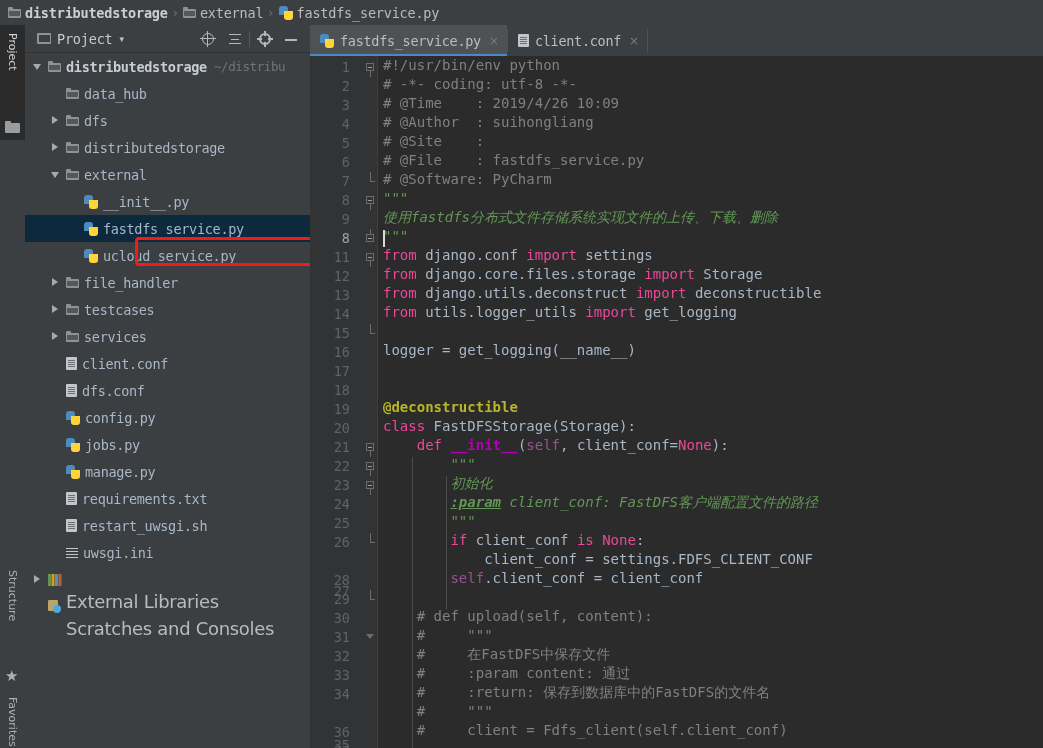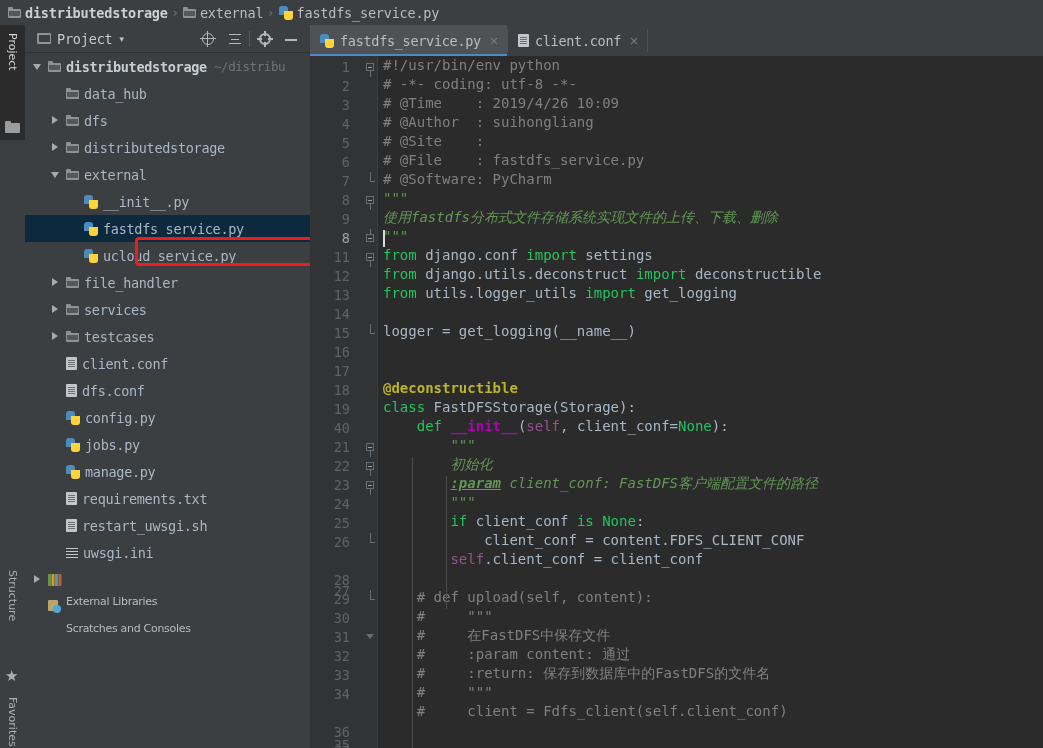--- a/index.html
+++ b/index.html
@@ -262,21 +262,21 @@
     font-family: "DejaVu Sans Mono", monospace;
     font-size: 13.5px; color: #a9b7c6;
     margin-left: 5px; letter-spacing: -0.3px;
   }
   .tlabel.bold { font-weight: bold; color: #c6cdd3; }
   .tpath {
     font-family: "DejaVu Sans Mono", monospace;
     font-size: 12.5px; color: #6f7376; margin-left: 7px;
     letter-spacing: -0.4px;
   }
-  .tlabel.lib { font-family: "DejaVu Sans", sans-serif; font-size:11px; color:#b6bcc1;margin-top:43px; }
+  .tlabel.lib { font-family: "DejaVu Sans", sans-serif; font-size:18px; color:#b6bcc1;margin-top:43px; }
   #redbox {
     position: absolute;
     left: 110px; top: 212px;
     width: 196px; height: 29px;
     border: 3px solid #f01c1c;
     border-radius: 4px;
     box-sizing: border-box;
     pointer-events: none;
   }
 
@@ -382,21 +382,21 @@
   .cline {
     position: relative; height: 19px; line-height: 19px;
     font-family: "DejaVu Sans Mono", monospace;
     font-size: 14px; white-space: pre;
     color: #a9b7c6; padding-left: 5px;
     letter-spacing: 0px;
   }
   .c-comment { color: #808080; }
   .c-doc     { color: #629755; font-style: italic; }
   .c-doc-b   { color: #629755; font-style: italic; font-weight: bold; text-decoration: underline; }
-  .c-kw      { color: #22c55e; }
+  .c-kw      { color: #ec4899; }
   .c-self    { color: #94558d; }
   .c-dec     { color: #bbb529; font-weight: bold; }
   .c-name    { color: #b200b2; font-weight: bold; }
   #caret {
     position: absolute; left: 73px; top: 171px;
     width: 1.5px; height: 17px; background: #d8d8d8;
   }
   #code-right-edge {
     position:absolute; left:725px; top:0; width:8px; height:692px;
     background:#2b2b2b;
@@ -569,31 +569,31 @@
           <span class="tlabel">file_handler</span>
         </div>
         <div class="trow">
           <span style="display:inline-block;width:26px"></span>
           <span class="arrow right"></span>
           <span style="display:inline-block;width:6px"></span>
           <span class="ico ico-folder">
             <i></i>
             <b></b>
           </span>
+          <span class="tlabel">testcases</span>
+        </div>
+        <div class="trow">
+          <span style="display:inline-block;width:26px"></span>
+          <span class="arrow right"></span>
+          <span style="display:inline-block;width:6px"></span>
+          <span class="ico ico-folder">
+            <i></i>
+            <b></b>
+          </span>
           <span class="tlabel">services</span>
-        </div>
-        <div class="trow">
-          <span style="display:inline-block;width:26px"></span>
-          <span class="arrow right"></span>
-          <span style="display:inline-block;width:6px"></span>
-          <span class="ico ico-folder">
-            <i></i>
-            <b></b>
-          </span>
-          <span class="tlabel">testcases</span>
         </div>
         <div class="trow">
           <span style="display:inline-block;width:26px"></span>
           <span class="arrow"></span>
           <span style="display:inline-block;width:6px"></span>
           <span class="ico ico-file">
             <i></i>
             <b></b>
           </span>
           <span class="tlabel">client.conf</span>
@@ -752,21 +752,21 @@
           <div class="lnum" style="top: 230px;">13</div>
           <div class="lnum" style="top: 249px;">14</div>
           <div class="lnum" style="top: 268px;">15</div>
           <div class="fold" style="top: 268px;">
             <span class="fend"></span>
           </div>
           <div class="lnum" style="top: 287px;">16</div>
           <div class="lnum" style="top: 306px;">17</div>
           <div class="lnum" style="top: 325px;">18</div>
           <div class="lnum" style="top: 344px;">19</div>
-          <div class="lnum" style="top: 363px;">40</div>
+          <div class="lnum" style="top: 363px;">20</div>
           <div class="lnum" style="top: 382px;">21</div>
           <div class="fold" style="top: 382px;">
             <span class="fbox"></span>
             <span class="fminus"></span>
             <span class="fline-dn"></span>
           </div>
           <div class="lnum" style="top: 401px;">22</div>
           <div class="fold" style="top: 401px;">
             <span class="fbox"></span>
             <span class="fminus"></span>
@@ -808,35 +808,36 @@
           <div class="cline"><span class="c-comment"># -*- coding: utf-8 -*-</span></div>
           <div class="cline"><span class="c-comment"># @Time    : 2019/4/26 10:09</span></div>
           <div class="cline"><span class="c-comment"># @Author  : suihongliang</span></div>
           <div class="cline"><span class="c-comment"># @Site    : </span></div>
           <div class="cline"><span class="c-comment"># @File    : fastdfs_service.py</span></div>
           <div class="cline"><span class="c-comment"># @Software: PyCharm</span></div>
           <div class="cline"><span class="c-doc">"""</span></div>
           <div class="cline"><span class="c-doc">使用fastdfs分布式文件存储系统实现文件的上传、下载、删除</span></div>
           <div class="cline"><span class="c-doc">"""</span></div>
           <div class="cline"><span class="c-kw">from</span> django.conf <span class="c-kw">import</span> settings</div>
+          <div class="cline"><span class="c-kw">from</span> django.core.files.storage <span class="c-kw">import</span> Storage</div>
           <div class="cline"><span class="c-kw">from</span> django.utils.deconstruct <span class="c-kw">import</span> deconstructible</div>
           <div class="cline"><span class="c-kw">from</span> utils.logger_utils <span class="c-kw">import</span> get_logging</div>
           <div class="cline">&nbsp;</div>
           <div class="cline">logger = get_logging(__name__)</div>
           <div class="cline">&nbsp;</div>
           <div class="cline">&nbsp;</div>
           <div class="cline"><span class="c-dec">@deconstructible</span></div>
           <div class="cline"><span class="c-kw">class</span> FastDFSStorage(Storage):</div>
           <div class="cline">    <span class="c-kw">def</span> <span class="c-name">__init__</span>(<span class="c-self">self</span>, client_conf=<span class="c-kw">None</span>):</div>
           <div class="cline">        <span class="c-doc">"""</span></div>
           <div class="cline">        <span class="c-doc">初始化</span></div>
           <div class="cline">        <span class="c-doc-b">:param</span><span class="c-doc"> client_conf: FastDFS客户端配置文件的路径</span></div>
           <div class="cline">        <span class="c-doc">"""</span></div>
           <div class="cline">        <span class="c-kw">if</span> client_conf <span class="c-kw">is</span> <span class="c-kw">None</span>:</div>
-          <div class="cline">            client_conf = content.FDFS_CLIENT_CONF</div>
+          <div class="cline">            client_conf = settings.FDFS_CLIENT_CONF</div>
           <div class="cline">        <span class="c-self">self</span>.client_conf = client_conf</div>
           <div class="cline">&nbsp;</div>
           <div class="cline">    <span class="c-comment"># def upload(self, content):</span></div>
           <div class="cline">    <span class="c-comment">#     """</span></div>
           <div class="cline">    <span class="c-comment">#     在FastDFS中保存文件</span></div>
           <div class="cline">    <span class="c-comment">#     :param content: 通过</span></div>
           <div class="cline">    <span class="c-comment">#     :return: 保存到数据库中的FastDFS的文件名</span></div>
           <div class="cline">    <span class="c-comment">#     """</span></div>
           <div class="cline">    <span class="c-comment">#     client = Fdfs_client(self.client_conf)</span></div>
           <div class="indent-guide" style="left: 34px; top: 401px; height: 342px;"></div>

